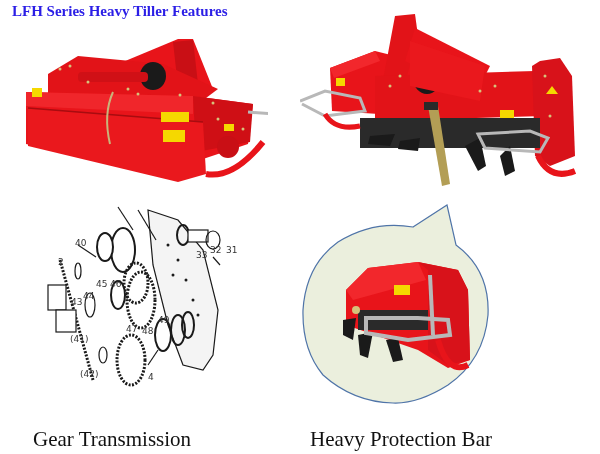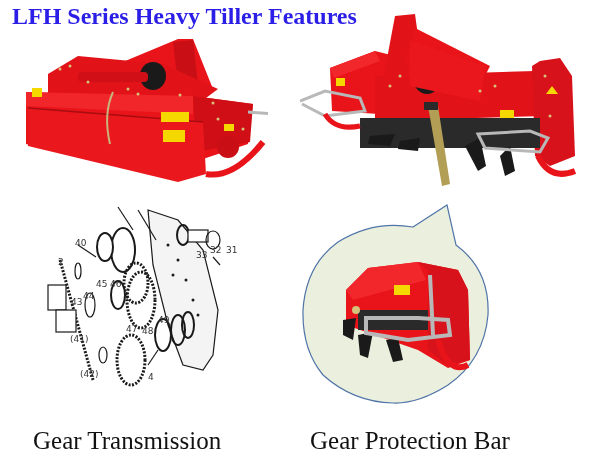--- a/index.html
+++ b/index.html
@@ -1,19 +1,19 @@
 <!DOCTYPE html>
 <html><head>
 <meta charset="utf-8">
 <style>
   html, body { margin: 0; padding: 0; background: #ffffff; }
   body { width: 600px; height: 454px; position: relative; overflow: hidden; font-family: "Liberation Serif", serif; }
-  .title { position: absolute; left: 12px; top: 3px; font-family: "Liberation Serif", serif; font-weight: bold; font-size: 24px; color: #2b1ee6; letter-spacing: 0; white-space: nowrap; text-align: right; }
+  .title { position: absolute; left: 12px; top: 3px; font-family: "Liberation Serif", serif; font-weight: bold; font-size: 15px; color: #2b1ee6; letter-spacing: 0; white-space: nowrap; text-align: right; }
   .panel { position: absolute; }
-  .caption { position: absolute; font-family: "Liberation Serif", serif; font-size: 25px; color: #111111; white-space: nowrap; }
+  .caption { position: absolute; font-family: "Liberation Serif", serif; font-size: 21px; color: #111111; white-space: nowrap; }
   svg { display: block; }
 </style>
 </head>
 <body>
 
 <div class="title">LFH Series Heavy Tiller Features</div>
 
 <div class="panel" style="left:18px; top:34px; width:250px; height:150px;">
   <svg width="250" height="150" viewBox="0 0 250 150">
 
@@ -181,13 +181,13 @@
       <polygon points="88,140 100,138 105,160 95,162"></polygon>
     </g>
     <path d="M68,118 L120,118 L150,120 L152,135 L110,140 L68,133 Z" stroke="#b8b8b8" stroke-width="4" fill="none"></path>
     <path d="M132,75 L135,135" stroke="#b8b8b8" stroke-width="4"></path>
     <path d="M140,140 Q150,175 170,165" stroke="#e8141a" stroke-width="6" fill="none"></path>
     <circle cx="58" cy="110" r="4" fill="#d6c27a"></circle>
   </svg>
 </div>
 
 <div class="caption" style="left:33px; top:427px;">Gear Transmission</div>
-<div class="caption" style="left:310px; top:427px;">Gear Protection Bar</div>
+<div class="caption" style="left:310px; top:427px;">Heavy Protection Bar</div>
 
 </body></html>

